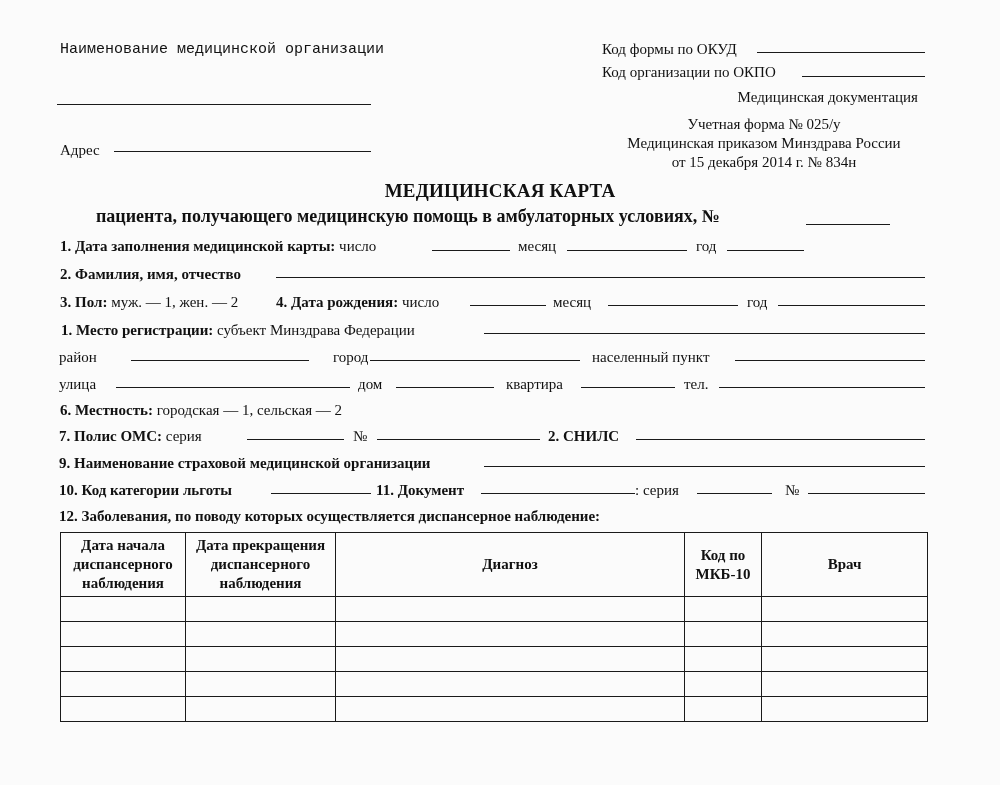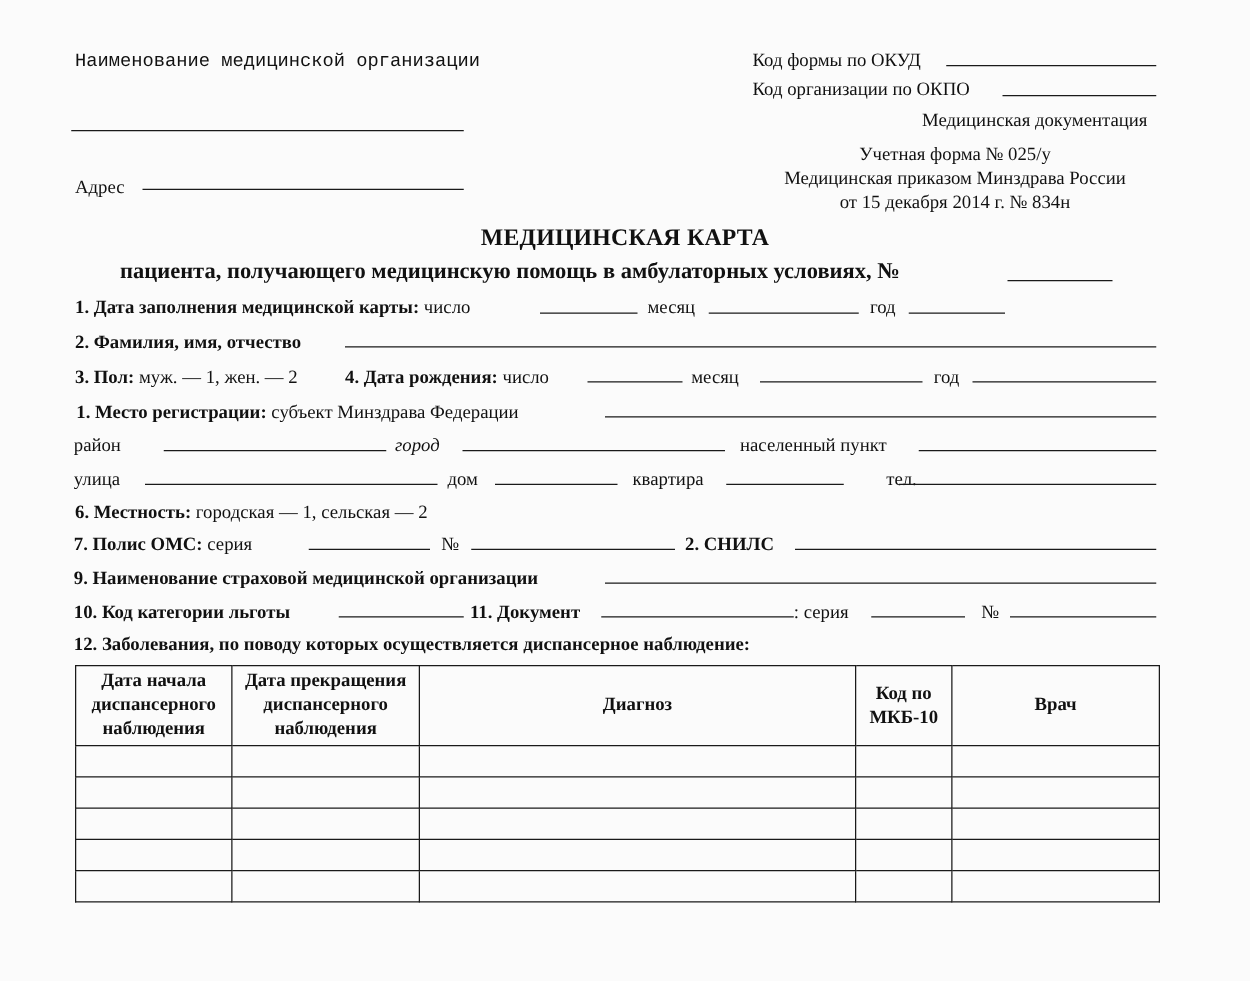--- a/index.html
+++ b/index.html
@@ -78,32 +78,32 @@
 <div class="ln" style="left:778px; top:305px; width:147px;"></div>
 
 <div class="t" style="left:61px; top:321px;">
   <span class="b">1. Место регистрации:</span>
   <span>субъект Минздрава Федерации</span>
 </div>
 <div class="ln" style="left:484px; top:333px; width:441px;"></div>
 
 <div class="t" style="left:59px; top:348px;">район</div>
 <div class="ln" style="left:131px; top:360px; width:178px;"></div>
-<div class="t" style="left:316px; top:348px;font-style:italic;">город</div>
+<div class="t" style="left:333px; top:348px;">город</div>
 <div class="ln" style="left:370px; top:360px; width:210px;"></div>
 <div class="t" style="left:592px; top:348px;">населенный пункт</div>
 <div class="ln" style="left:735px; top:360px; width:190px;"></div>
 
 <div class="t" style="left:59px; top:375px;">улица</div>
 <div class="ln" style="left:116px; top:387px; width:234px;"></div>
 <div class="t" style="left:358px; top:375px;">дом</div>
 <div class="ln" style="left:396px; top:387px; width:98px;"></div>
 <div class="t" style="left:506px; top:375px;">квартира</div>
 <div class="ln" style="left:581px; top:387px; width:94px;"></div>
-<div class="t" style="left:684px; top:375px;margin-left:25px;">тел.</div>
+<div class="t" style="left:684px; top:375px;">тел.</div>
 <div class="ln" style="left:719px; top:387px; width:206px;"></div>
 
 <div class="t" style="left:60px; top:401px;">
   <span class="b">6. Местность:</span>
   <span>городская — 1, сельская — 2</span>
 </div>
 
 <div class="t" style="left:59px; top:427px;">
   <span class="b">7. Полис ОМС:</span>
   <span>серия</span>

